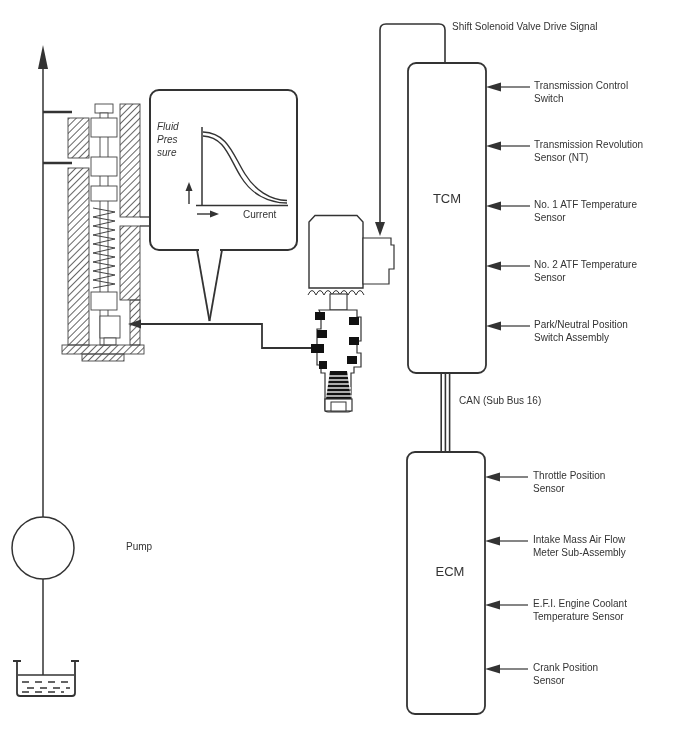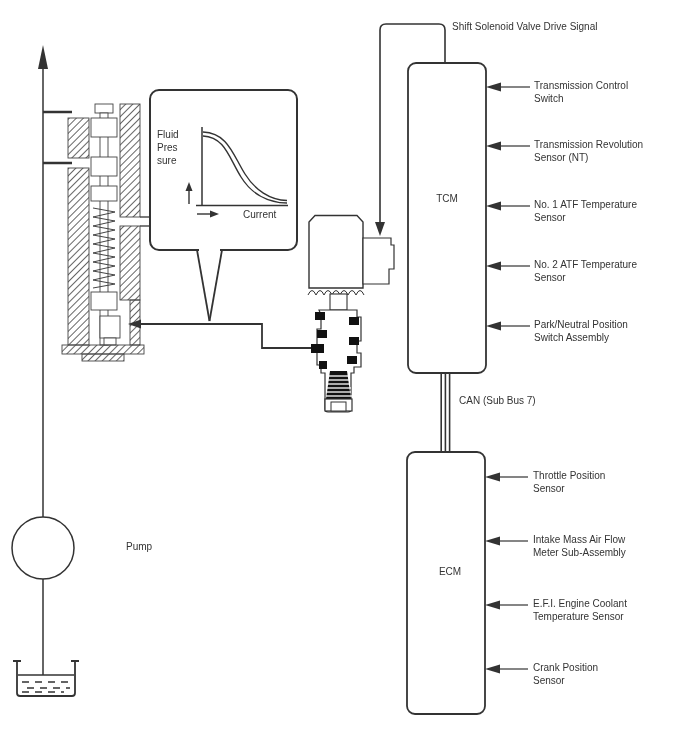--- a/index.html
+++ b/index.html
@@ -6,21 +6,21 @@
   #stage{
     position:relative;width:688px;height:755px;background:#ffffff;overflow:hidden;
     font-family:"Liberation Sans", sans-serif;color:#333;
   }
   #linework{position:absolute;left:0;top:0;z-index:1;}
   .lbl{
     position:absolute;z-index:2;font-size:10px;line-height:13px;color:#333;
     white-space:pre-line;
   }
   .nowrap{white-space:nowrap;}
-  .boxlbl{text-align:center;font-size:10px;}
+  .boxlbl{text-align:center;font-size:13px;}
 </style>
 </head>
 <body>
 
 <div id="stage">
 
   <svg id="linework" width="688" height="755" viewBox="0 0 688 755">
     <defs>
       <pattern id="hatch" width="5" height="5" patternUnits="userSpaceOnUse" patternTransform="rotate(45)">
         <line x1="2.5" y1="0" x2="2.5" y2="5" stroke="#666" stroke-width="1"></line>
@@ -189,36 +189,36 @@
 Switch</div>
   <div class="lbl" style="left:534px;top:138px;width:170px;">Transmission Revolution
 Sensor (NT)</div>
   <div class="lbl" style="left:534px;top:198px;width:170px;">No. 1 ATF Temperature
 Sensor</div>
   <div class="lbl" style="left:534px;top:258px;width:170px;">No. 2 ATF Temperature
 Sensor</div>
   <div class="lbl" style="left:534px;top:318px;width:170px;">Park/Neutral Position
 Switch Assembly</div>
 
-  <div class="lbl nowrap" style="left:459px;top:394px;">CAN (Sub Bus 7)</div>
+  <div class="lbl nowrap" style="left:459px;top:394px;">CAN (Sub Bus 16)</div>
 
   <div class="lbl boxlbl" style="left:407px;top:565px;width:86px;">ECM</div>
 
   <div class="lbl" style="left:533px;top:469px;width:170px;">Throttle Position
 Sensor</div>
   <div class="lbl" style="left:533px;top:533px;width:170px;">Intake Mass Air Flow
 Meter Sub-Assembly</div>
   <div class="lbl" style="left:533px;top:597px;width:170px;">E.F.I. Engine Coolant
 Temperature Sensor</div>
   <div class="lbl" style="left:533px;top:661px;width:170px;">Crank Position
 Sensor</div>
 
 
 
   <div class="lbl nowrap" style="left:78px;top:540px;padding-left:48px;">Pump</div>
 
-  <div class="lbl" style="left:157px;top:128px;width:45px;">Fluid
+  <div class="lbl" style="left:157px;top:120px;width:45px;font-style:italic;">Fluid
 Pres
 sure</div>
 
   <div class="lbl nowrap" style="left:227px;top:208px;margin-left:16px;">Current</div>
 
 </div>
 
 </body></html>

